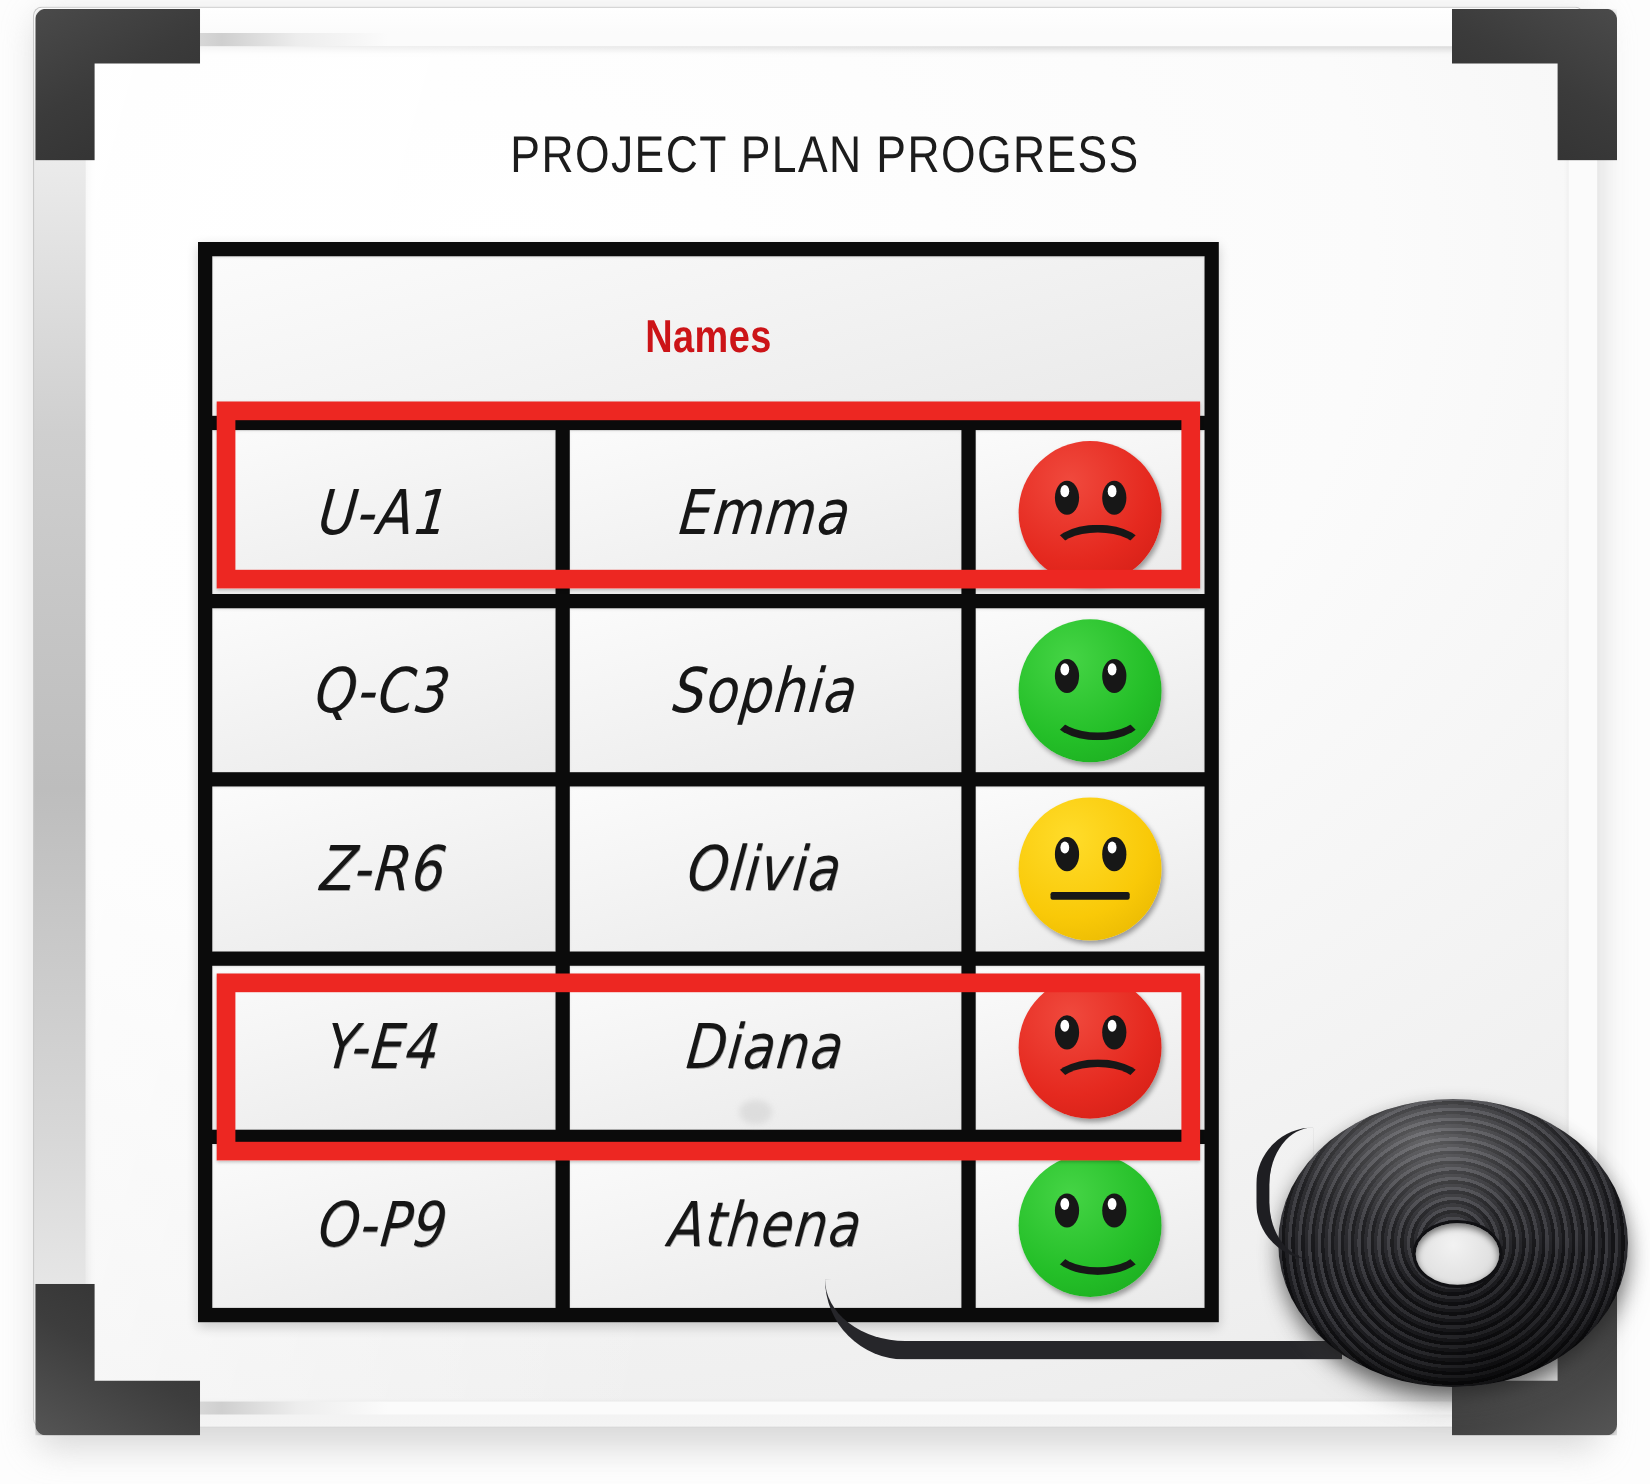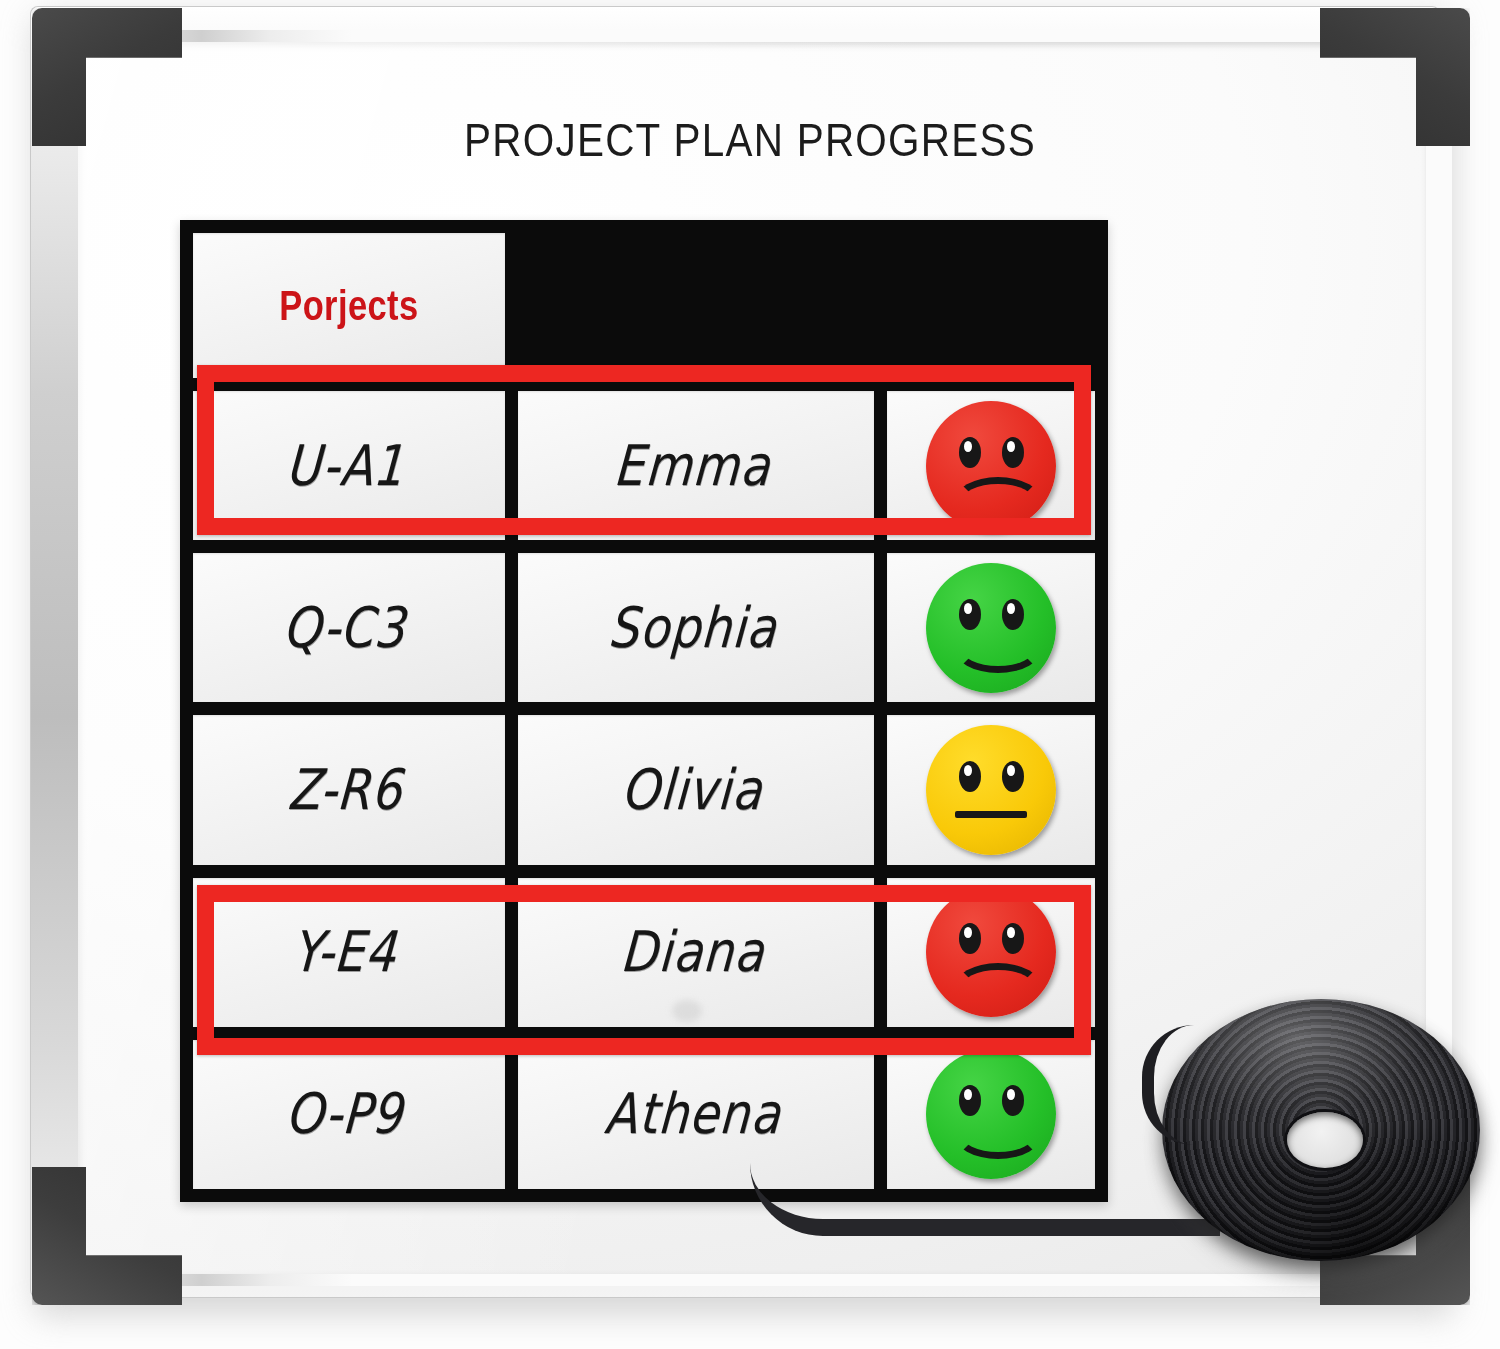--- a/index.html
+++ b/index.html
@@ -357,22 +357,22 @@
   <div class="corner tl"></div>
   <div class="corner tr"></div>
   <div class="corner bl"></div>
   <div class="corner br"></div>
 
   <div class="title">PROJECT PLAN PROGRESS</div>
 
   <div class="table">
 
     <div class="trow header">
-      <div class="cell c-proj">
-        <span class="hdr-text">Porjects</span>
+      <div class="cell c-name">
+        <span class="hdr-text">Names</span>
       </div>
     </div>
 
     <div class="trow">
       <div class="cell c-proj">
         <span class="hand">U-A1</span>
       </div>
       <div class="cell c-name">
         <span class="hand">Emma</span>
       </div>

